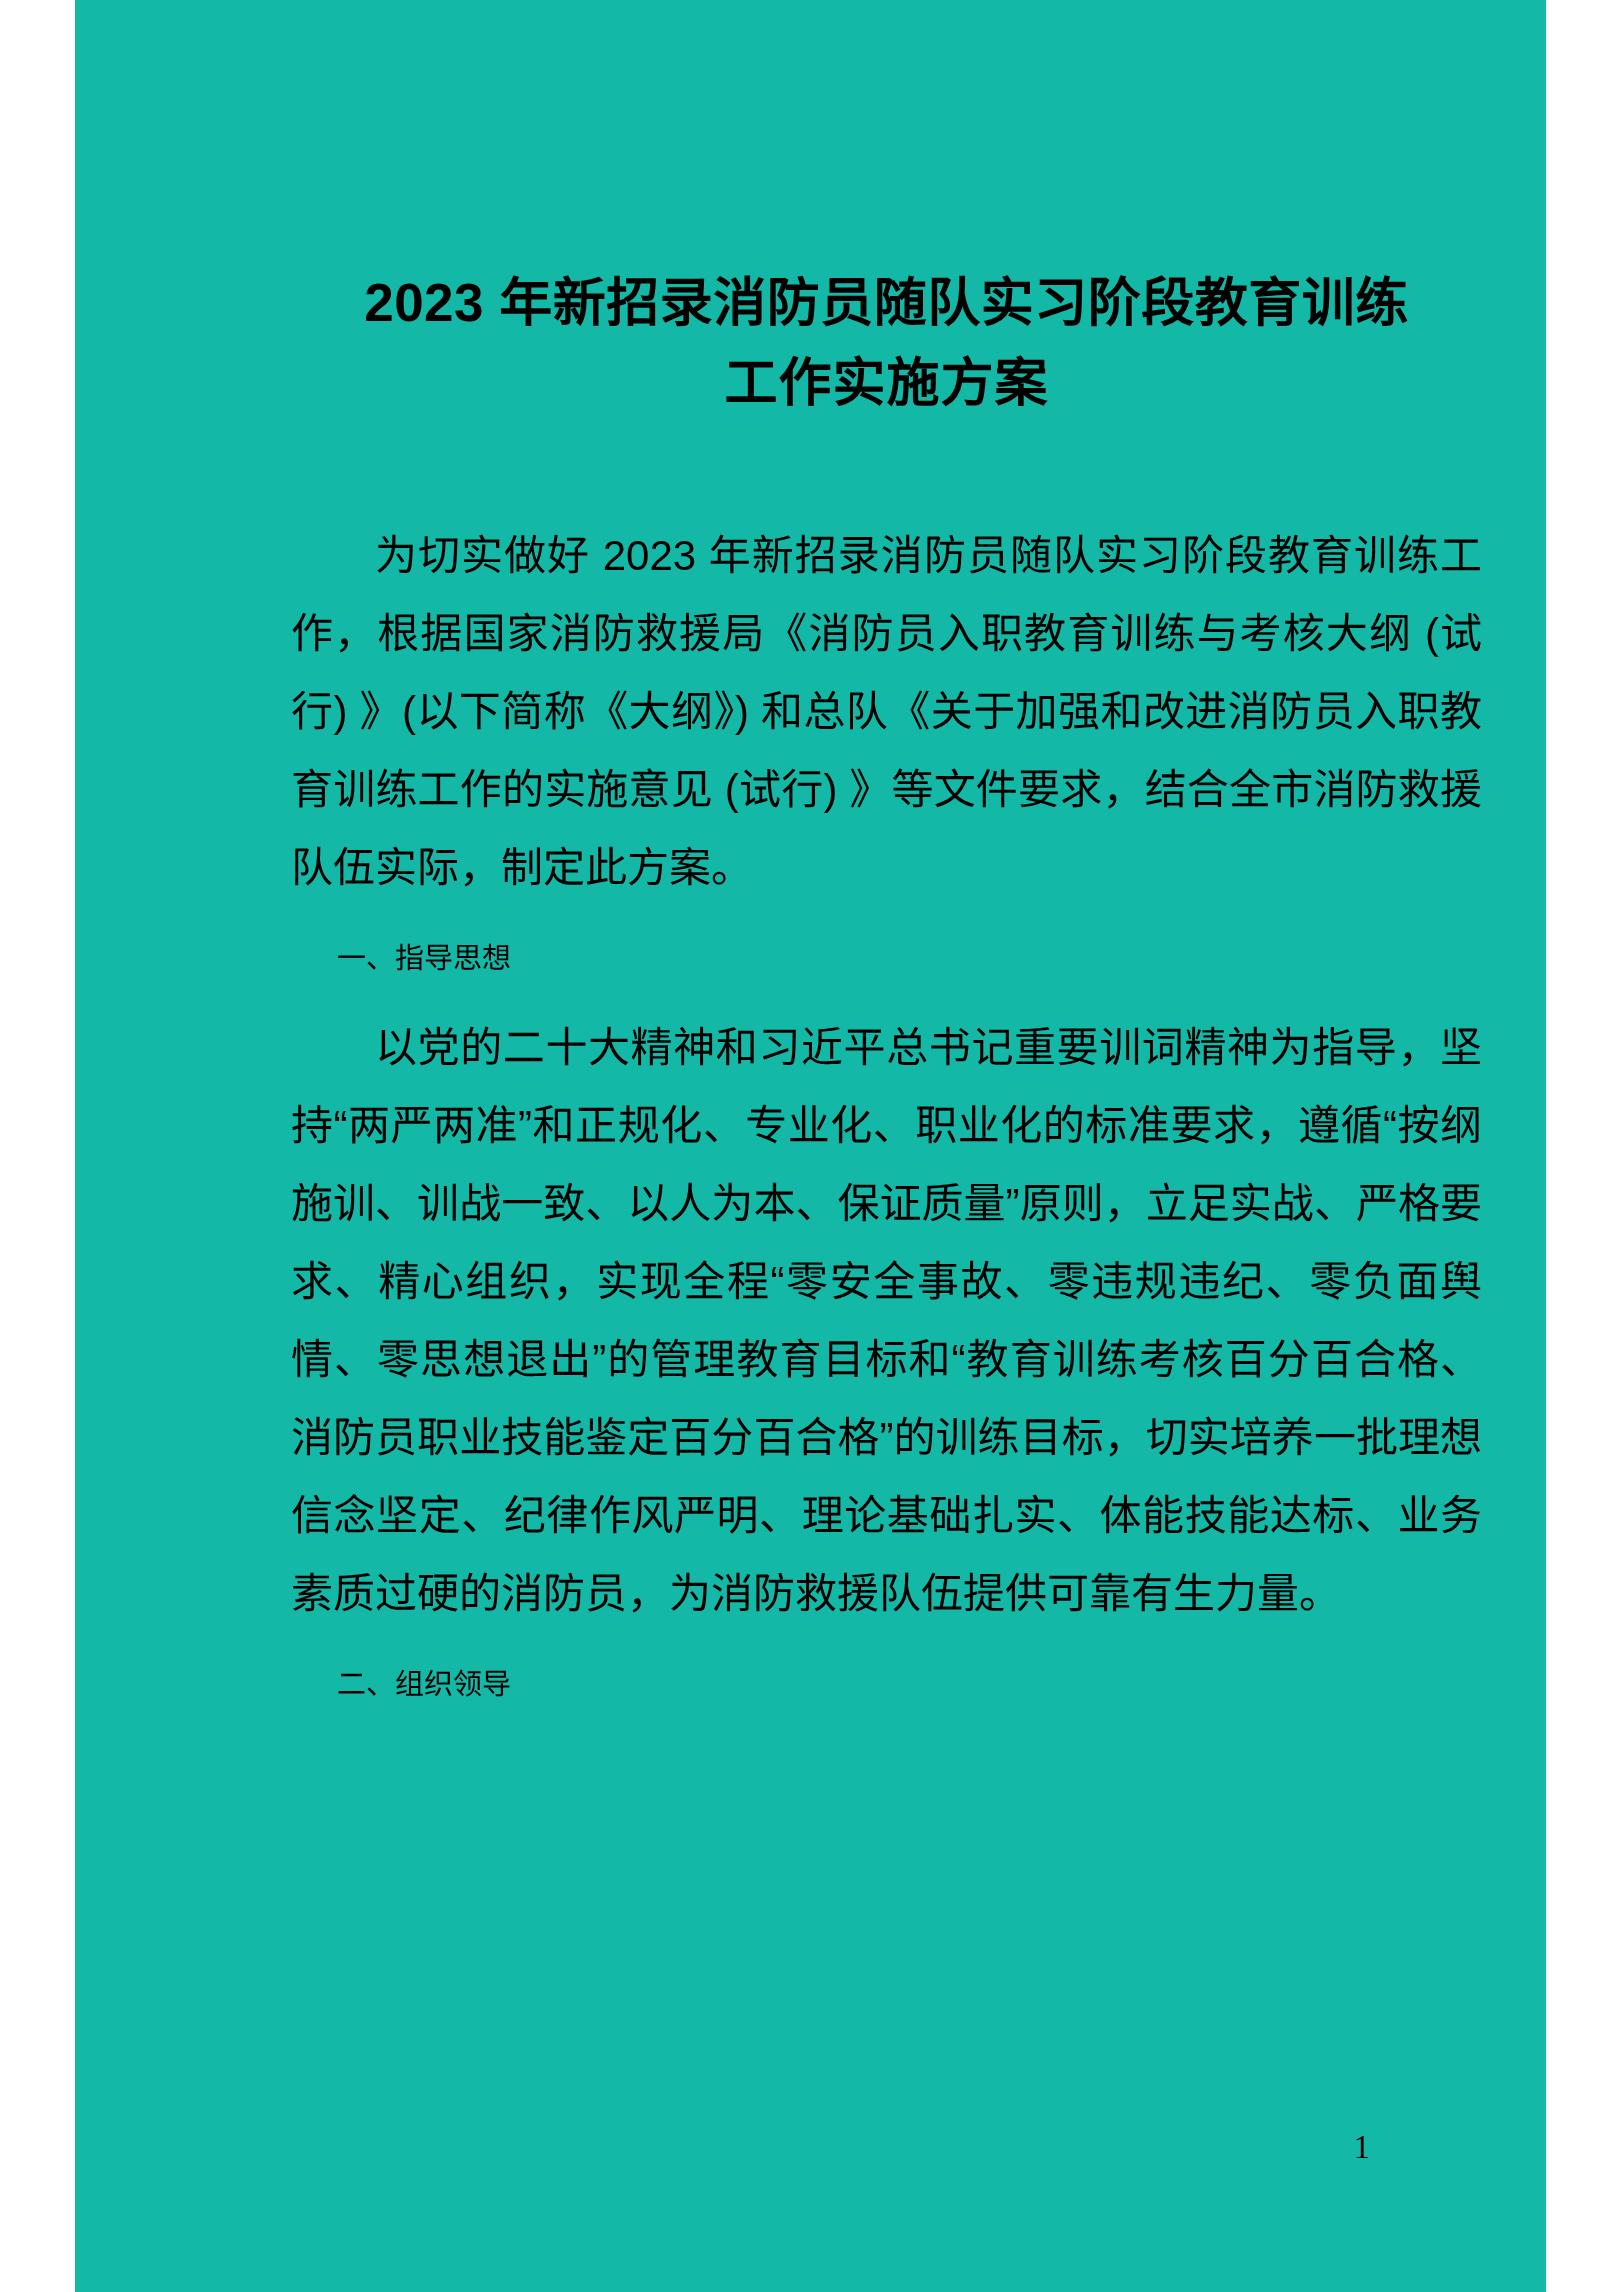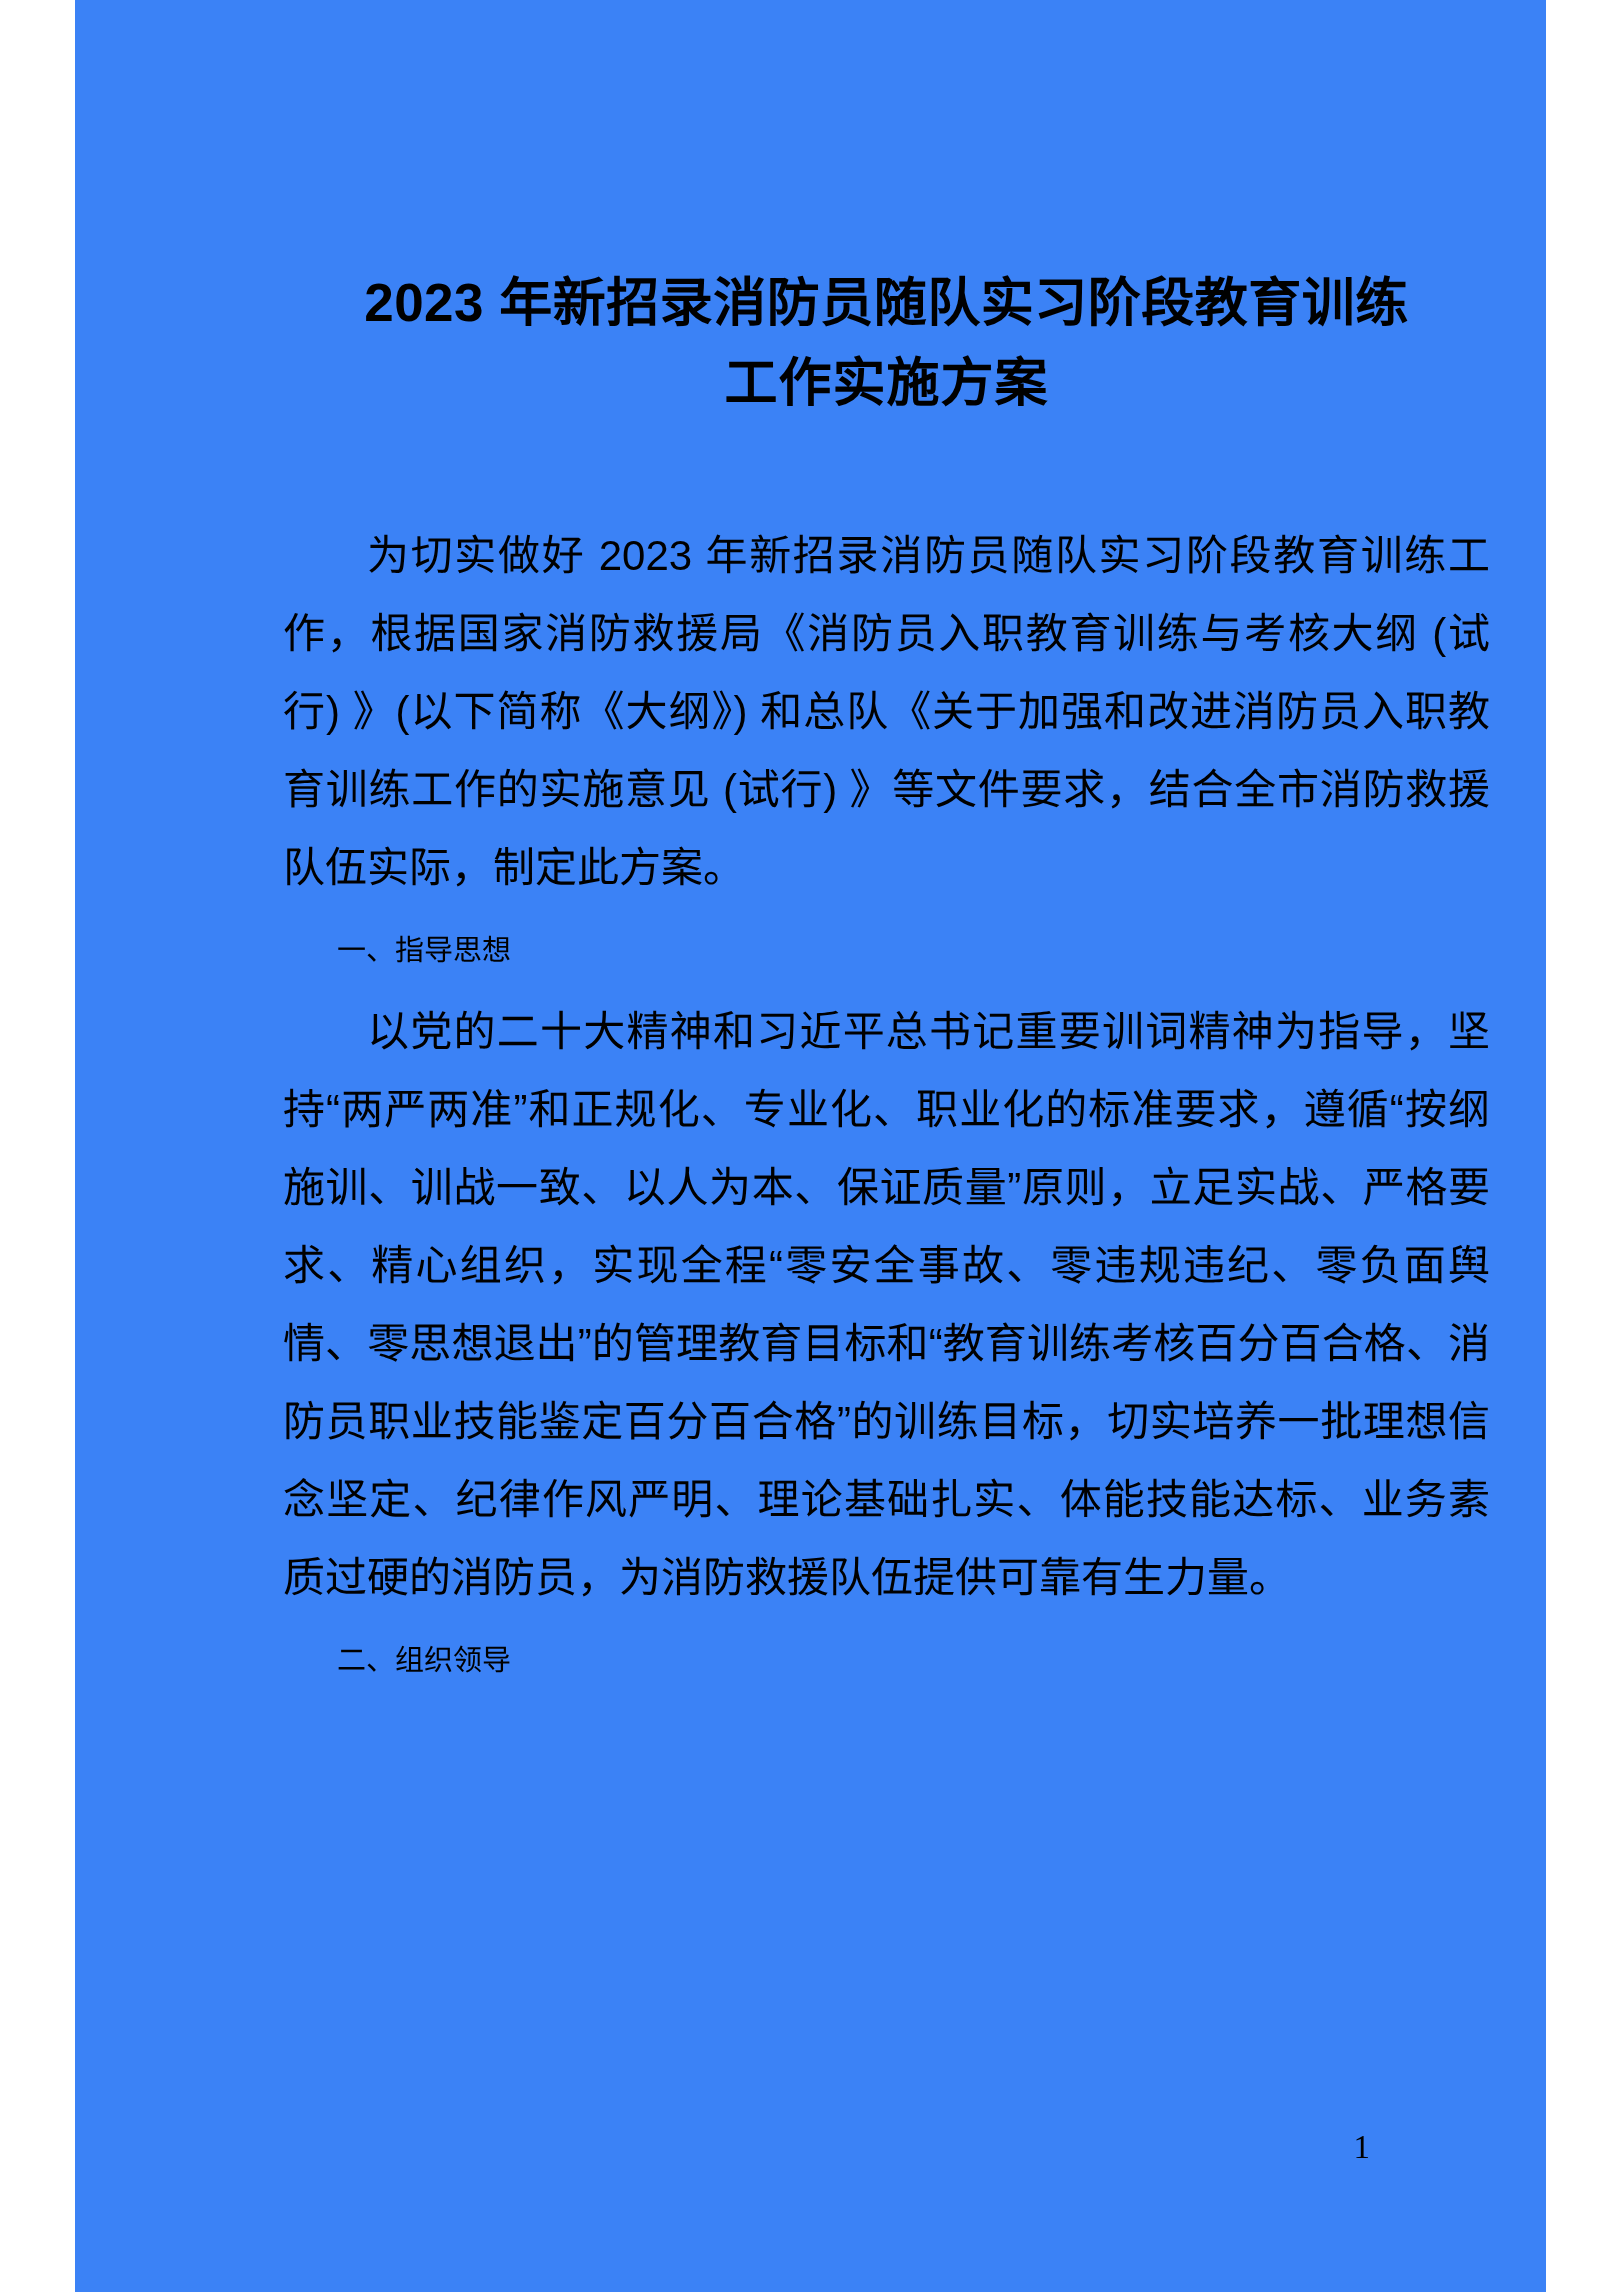--- a/index.html
+++ b/index.html
@@ -10,21 +10,21 @@
   }
   body {
     font-family: "Liberation Serif", "DejaVu Serif", serif;
     color: #000000;
   }
   .page {
     position: relative;
     width: 1471px;
     height: 2293px;
     margin: 0 auto;
-    background: #3b82f6;
+    background: #14b8a6;
     box-sizing: border-box;
     overflow: hidden;
   }
   .content {
     position: absolute;
     left: 204px;
     top: 0;
     width: 1215px;
     height: 2293px;
     box-sizing: border-box;
@@ -46,21 +46,21 @@
     white-space: nowrap;
   }
   .doc-title .tline-2 {
     letter-spacing: 1px;
   }
   
   .body-block {
     margin-top: 94px;
   }
   p.para {
-    margin: 4px;
+    margin: 12px;
     font-family: "Liberation Sans", "DejaVu Sans", sans-serif;
     font-weight: 400;
     font-size: 42px;
     line-height: 78px;
     text-align: justify;
     text-justify: inter-ideograph;
     text-indent: 2em;
     color: #000000;
     word-break: break-all;
   }

